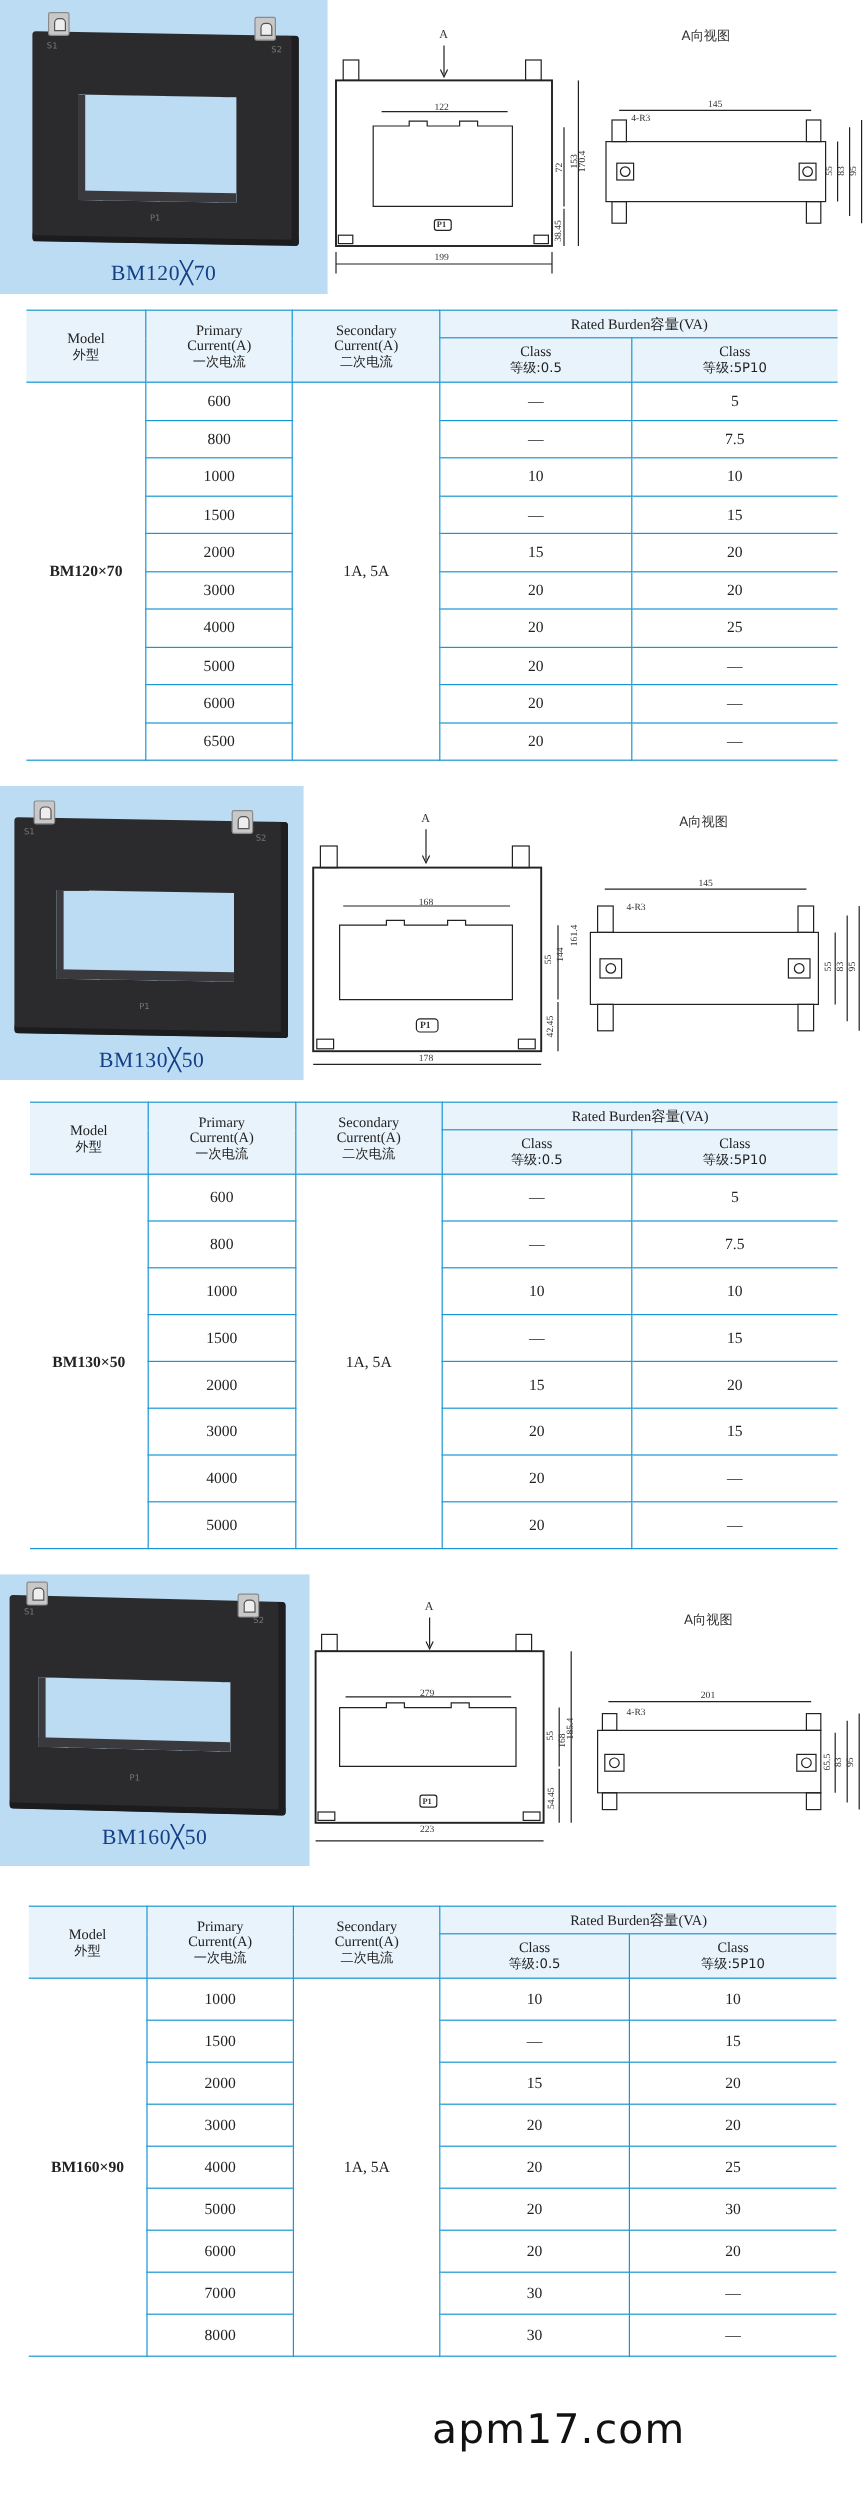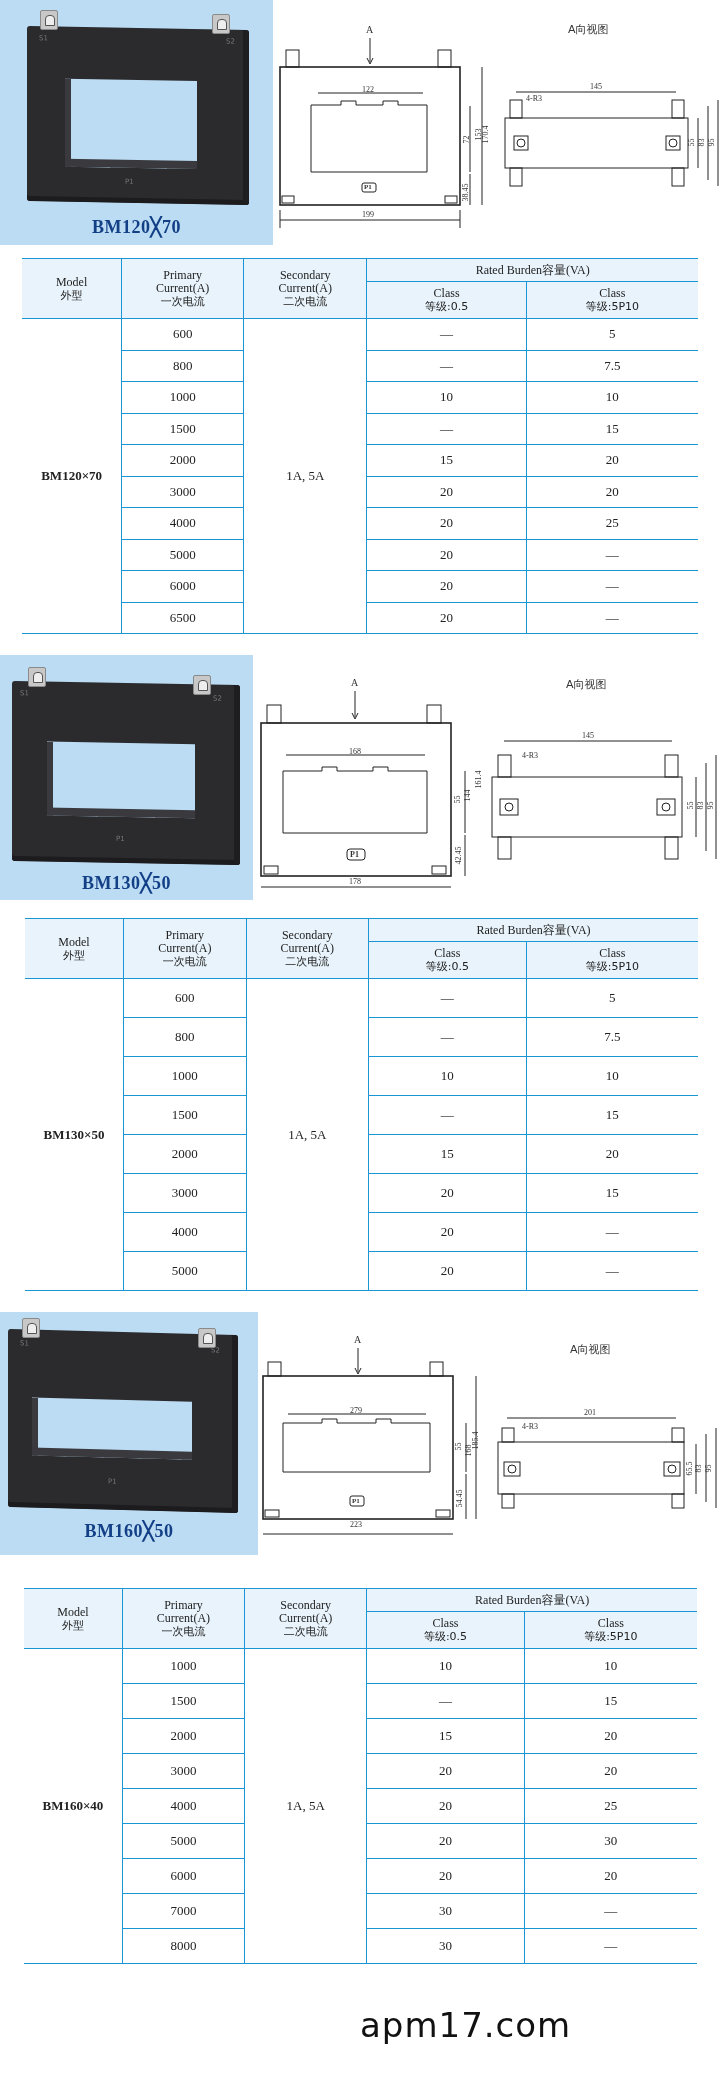--- a/index.html
+++ b/index.html
@@ -1,21 +1,21 @@
 <!DOCTYPE html>
 <html><head>
 <meta charset="utf-8">
 <style>
   * { box-sizing: border-box; margin: 0; padding: 0; }
   html, body { width: 720px; height: 2080px; background: #ffffff; overflow: hidden; }
   body { position: relative; font-family: "Liberation Serif", "DejaVu Serif", serif; color: #222; }
 
   .section { position: absolute; left: 0; width: 720px; }
   .photo-panel { position: absolute; left: 0; background: #bcdcf3; }
-  .photo-title { position: absolute; left: 0; right: 0; text-align: center; color: #123f86; font-weight: bold; font-size: 18px; font-family: "Liberation Serif", serif; letter-spacing: 0.5px; }
+  .photo-title { position: absolute; left: 0; right: 0; text-align: center; color: #123f86; font-weight: normal; font-size: 18px; font-family: "Liberation Serif", serif; letter-spacing: 0.5px; }
 
   .ct-body { position: absolute; background: #2b2b2e; border-radius: 3px; box-shadow: inset -6px 0 0 #1e1e21, inset 0 -5px 0 #1c1c1f; }
   .ct-window { position: absolute; background: #bcdcf3; box-shadow: inset 0 -8px 0 #3a3a3e, inset 6px 0 0 #3a3a3e; }
   .ct-terminal { position: absolute; width: 18px; height: 20px; background: #c8c8c8; border: 1px solid #8a8a8a; border-radius: 2px; }
   .ct-terminal::after { content: ""; position: absolute; left: 4px; top: 4px; width: 8px; height: 9px; border: 1px solid #555; border-radius: 4px 4px 0 0; background: #eee; }
   .ct-label { position: absolute; font-size: 7px; color: #777; font-family: "DejaVu Sans", sans-serif; }
 
   .drawing { position: absolute; }
   .dim { position: absolute; font-size: 8px; color: #333; font-family: "Liberation Serif", serif; white-space: nowrap; }
   .dim.v { transform: rotate(-90deg); transform-origin: center; }
@@ -395,21 +395,21 @@
       <th class="c0" rowspan="2"><span>Model</span><br><span class="cn">外型</span></th>
       <th rowspan="2"><span>Primary</span><br><span>Current(A)</span><br><span class="cn">一次电流</span></th>
       <th rowspan="2"><span>Secondary</span><br><span>Current(A)</span><br><span class="cn">二次电流</span></th>
       <th class="c4" colspan="2">Rated Burden容量(VA)</th>
     </tr>
     <tr class="head" style="height:37px;">
       <th><span>Class</span><br><span class="cn">等级:0.5</span></th>
       <th class="c4"><span>Class</span><br><span class="cn">等级:5P10</span></th>
     </tr>
     <tr style="height:35px;">
-      <td class="c0 model" rowspan="9">BM160×40</td>
+      <td class="c0 model" rowspan="9">BM160×90</td>
       <td>1000</td>
       <td rowspan="9">1A, 5A</td>
       <td>10</td>
       <td class="c4">10</td>
     </tr>
     <tr style="height:35px;">
           <td>1500</td>
           <td>—</td>
           <td class="c4">15</td>
         </tr>

